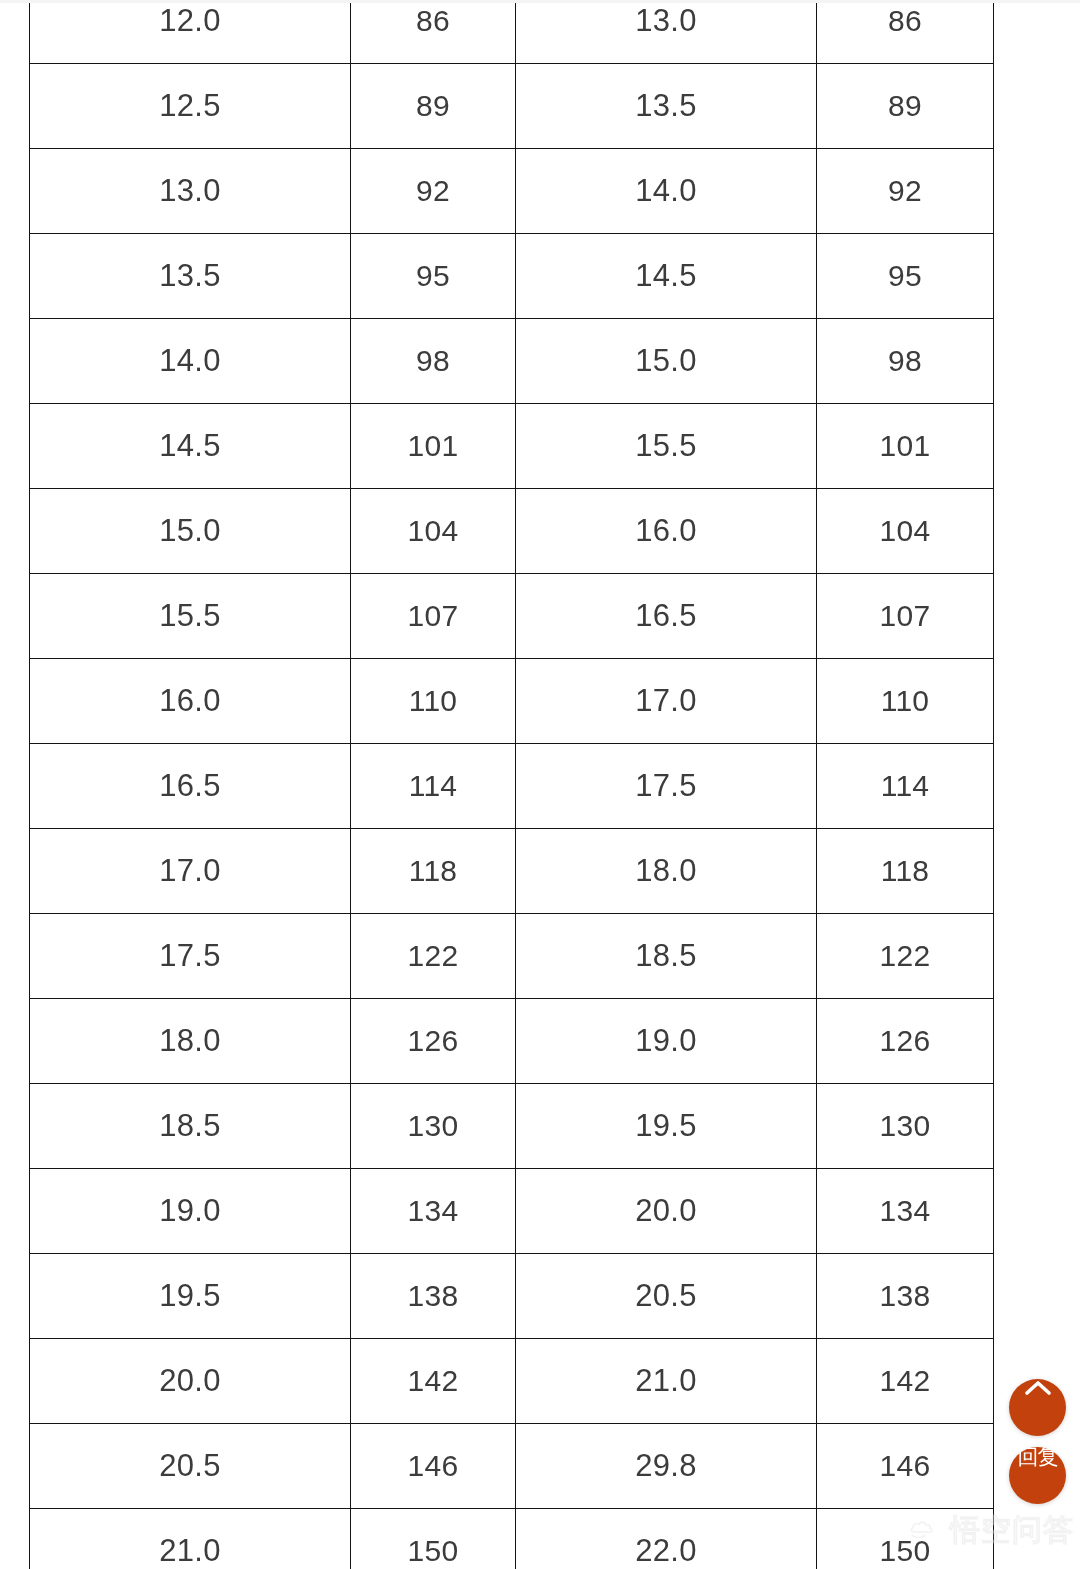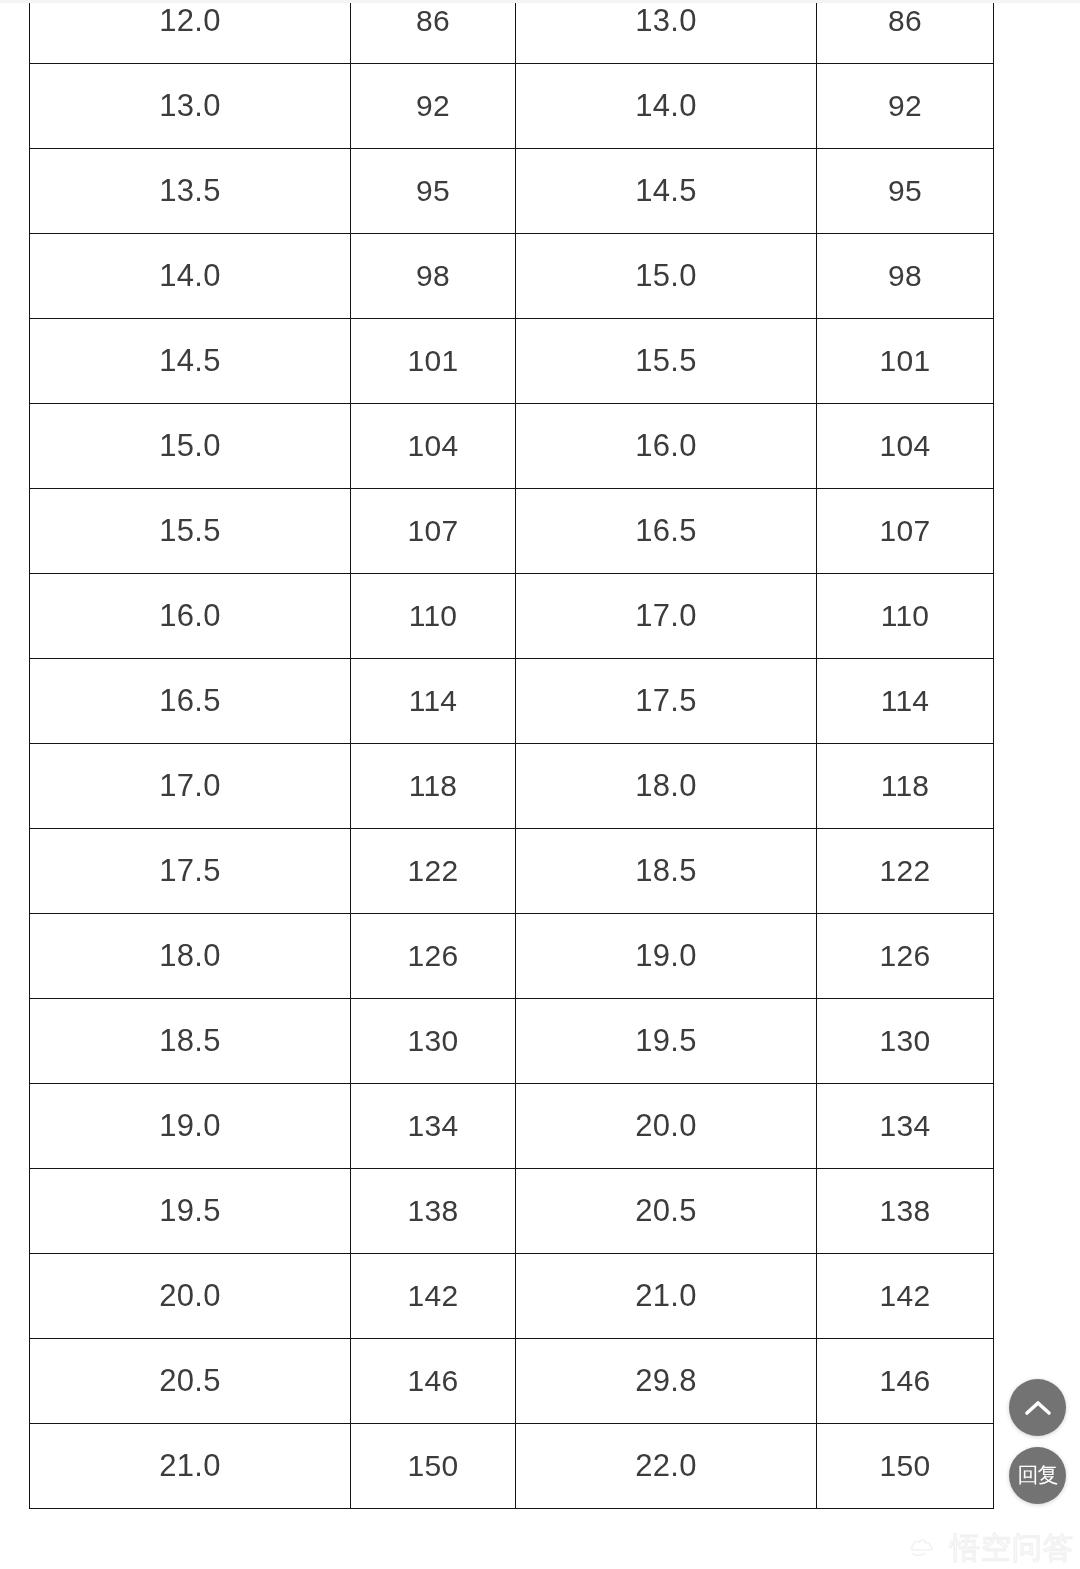--- a/index.html
+++ b/index.html
@@ -70,21 +70,21 @@
 
   
   table.data-table td.num {
     font-size: 30px;
   }
 
   
   .watermark {
     position: absolute;
     right: 6px;
-    bottom: 6px;
+    bottom: 24px;
     z-index: 4;
     display: flex;
     align-items: center;
     gap: 6px;
     opacity: 0.45;
     pointer-events: none;
     user-select: none;
     margin-top: 32px;
   }
   .watermark .wm-logo {
@@ -111,23 +111,22 @@
     z-index: 10;
     display: flex;
     flex-direction: column;
     align-items: center;
     gap: 11px;
   }
   .fab {
     width: 57px;
     height: 57px;
     border-radius: 50%;
-    background: #737373;
+    background: #c2410c;
     display: flex;
-    align-items: center;
     justify-content: center;
     box-shadow: 0 1px 4px rgba(0,0,0,0.18);
     cursor: pointer;
     border: none;
     padding: 0;
   }
   .fab svg { display: block; }
   .fab .fab-label {
     color: #ffffff;
     font-size: 21px;
@@ -151,20 +150,26 @@
           <col class="c2">
           <col class="c3">
           <col class="c4">
       </colgroup>
       <tbody id="table-body">
           <tr>
             <td>12.0</td>
             <td class="num">86</td>
             <td>13.0</td>
             <td class="num">86</td>
+          </tr>
+          <tr>
+            <td>12.5</td>
+            <td class="num">89</td>
+            <td>13.5</td>
+            <td class="num">89</td>
           </tr>
           <tr>
             <td>13.0</td>
             <td class="num">92</td>
             <td>14.0</td>
             <td class="num">92</td>
           </tr>
           <tr>
             <td>13.5</td>
             <td class="num">95</td>

